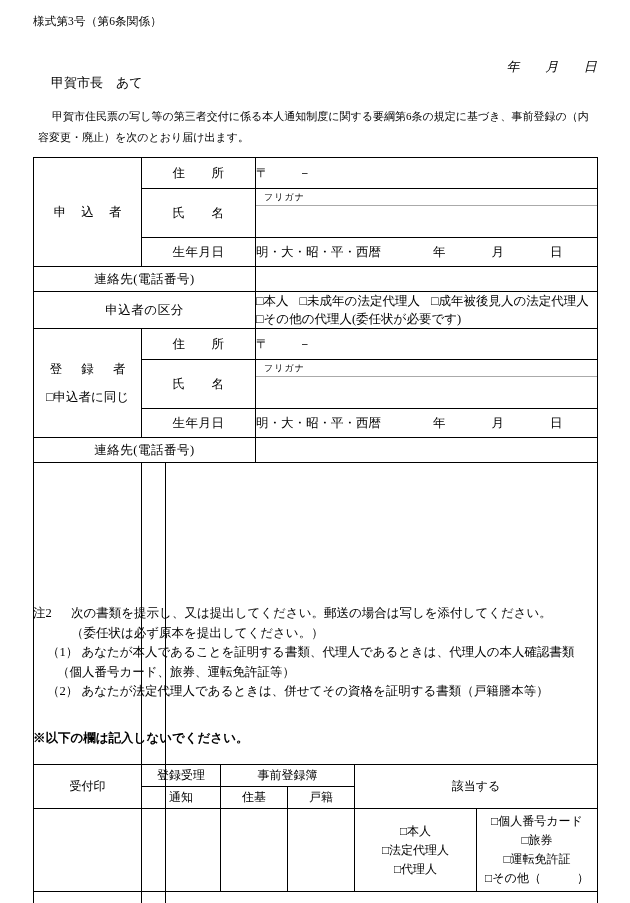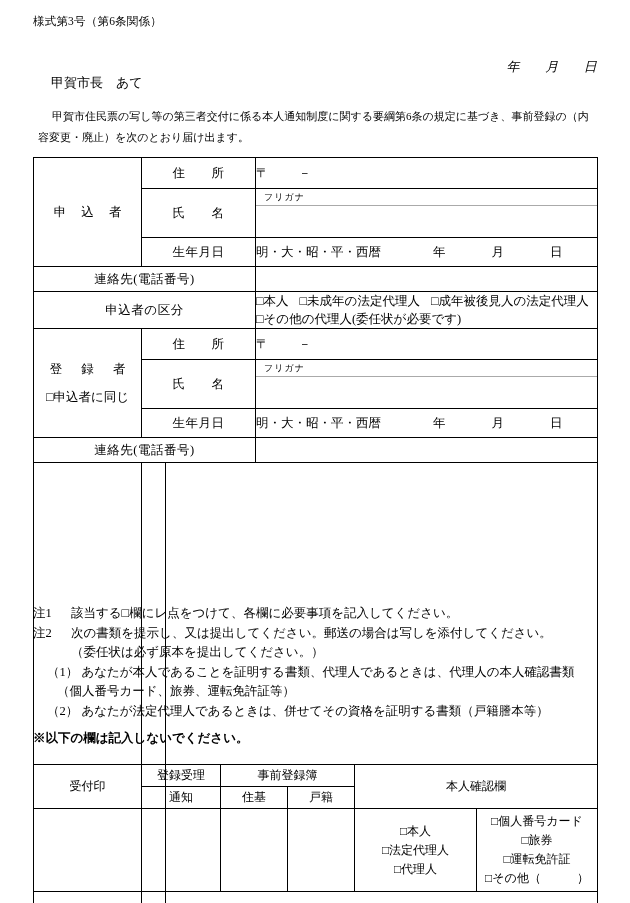--- a/index.html
+++ b/index.html
@@ -298,21 +298,20 @@
         <td class="vert-td">
           <div class="vert">変更前</div>
         </td>
         <td colspan="2" style="height:46px"></td>
       </tr>
 
     </tbody>
   </table>
 
   <div class="notes">
-    <div class="note-row"><span class="tag">注1</span><span>該当する□欄にレ点をつけて、各欄に必要事項を記入してください。</span></div>
     <div class="note-row"><span class="tag">注2</span><span>次の書類を提示し、又は提出してください。郵送の場合は写しを添付してください。</span></div>
     <div class="note-row note-ind1">（委任状は必ず原本を提出してください。）</div>
     <div class="note-row note-ind2">（1） あなたが本人であることを証明する書類、代理人であるときは、代理人の本人確認書類</div>
     <div class="note-row note-ind3">（個人番号カード、旅券、運転免許証等）</div>
     <div class="note-row note-ind2">（2） あなたが法定代理人であるときは、併せてその資格を証明する書類（戸籍謄本等）</div>
   </div>
 
   <div class="no-fill">※以下の欄は記入しないでください。</div>
 
   <table class="office-table">
@@ -322,21 +321,21 @@
       <col style="width:67px">
       <col style="width:67px">
       <col style="width:122px">
       <col style="width:121px">
     </colgroup>
     <tbody>
       <tr>
         <td rowspan="2">受付印</td>
         <td>登録受理</td>
         <td colspan="2">事前登録簿</td>
-        <td colspan="2" rowspan="2">本人確認欄</td>
+        <td colspan="2" rowspan="2">該当する</td>
       </tr>
       <tr>
         <td>通知</td>
         <td>住基</td>
         <td>戸籍</td>
       </tr>
       <tr>
         <td class="body"></td>
         <td class="body"></td>
         <td class="body"></td>

